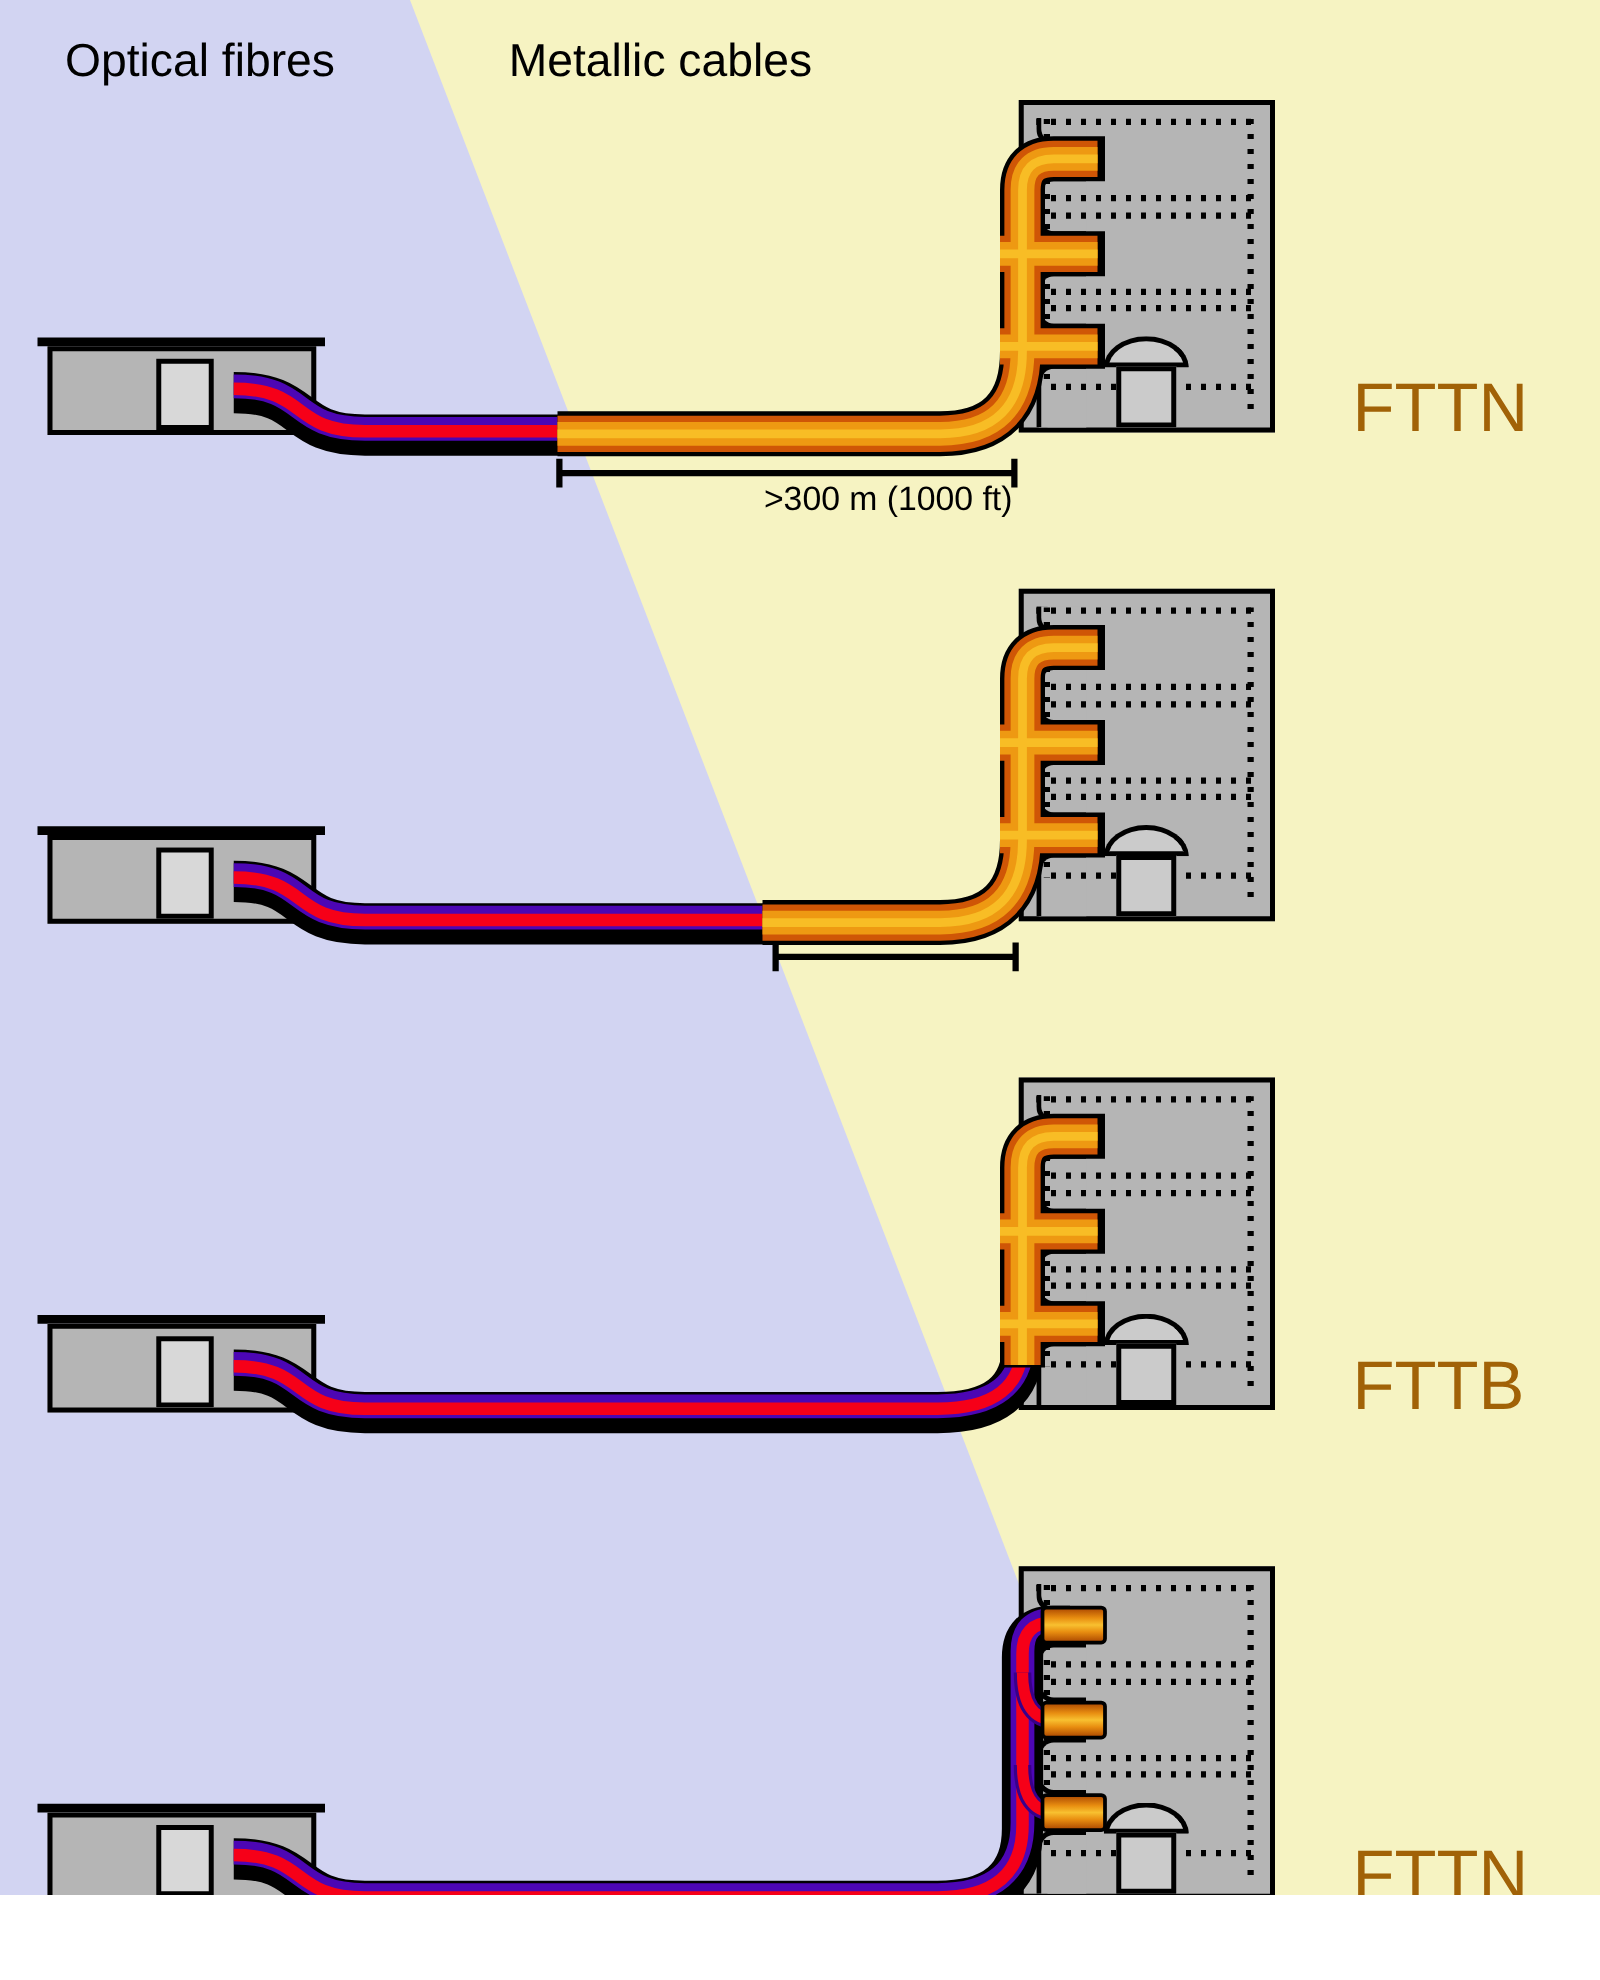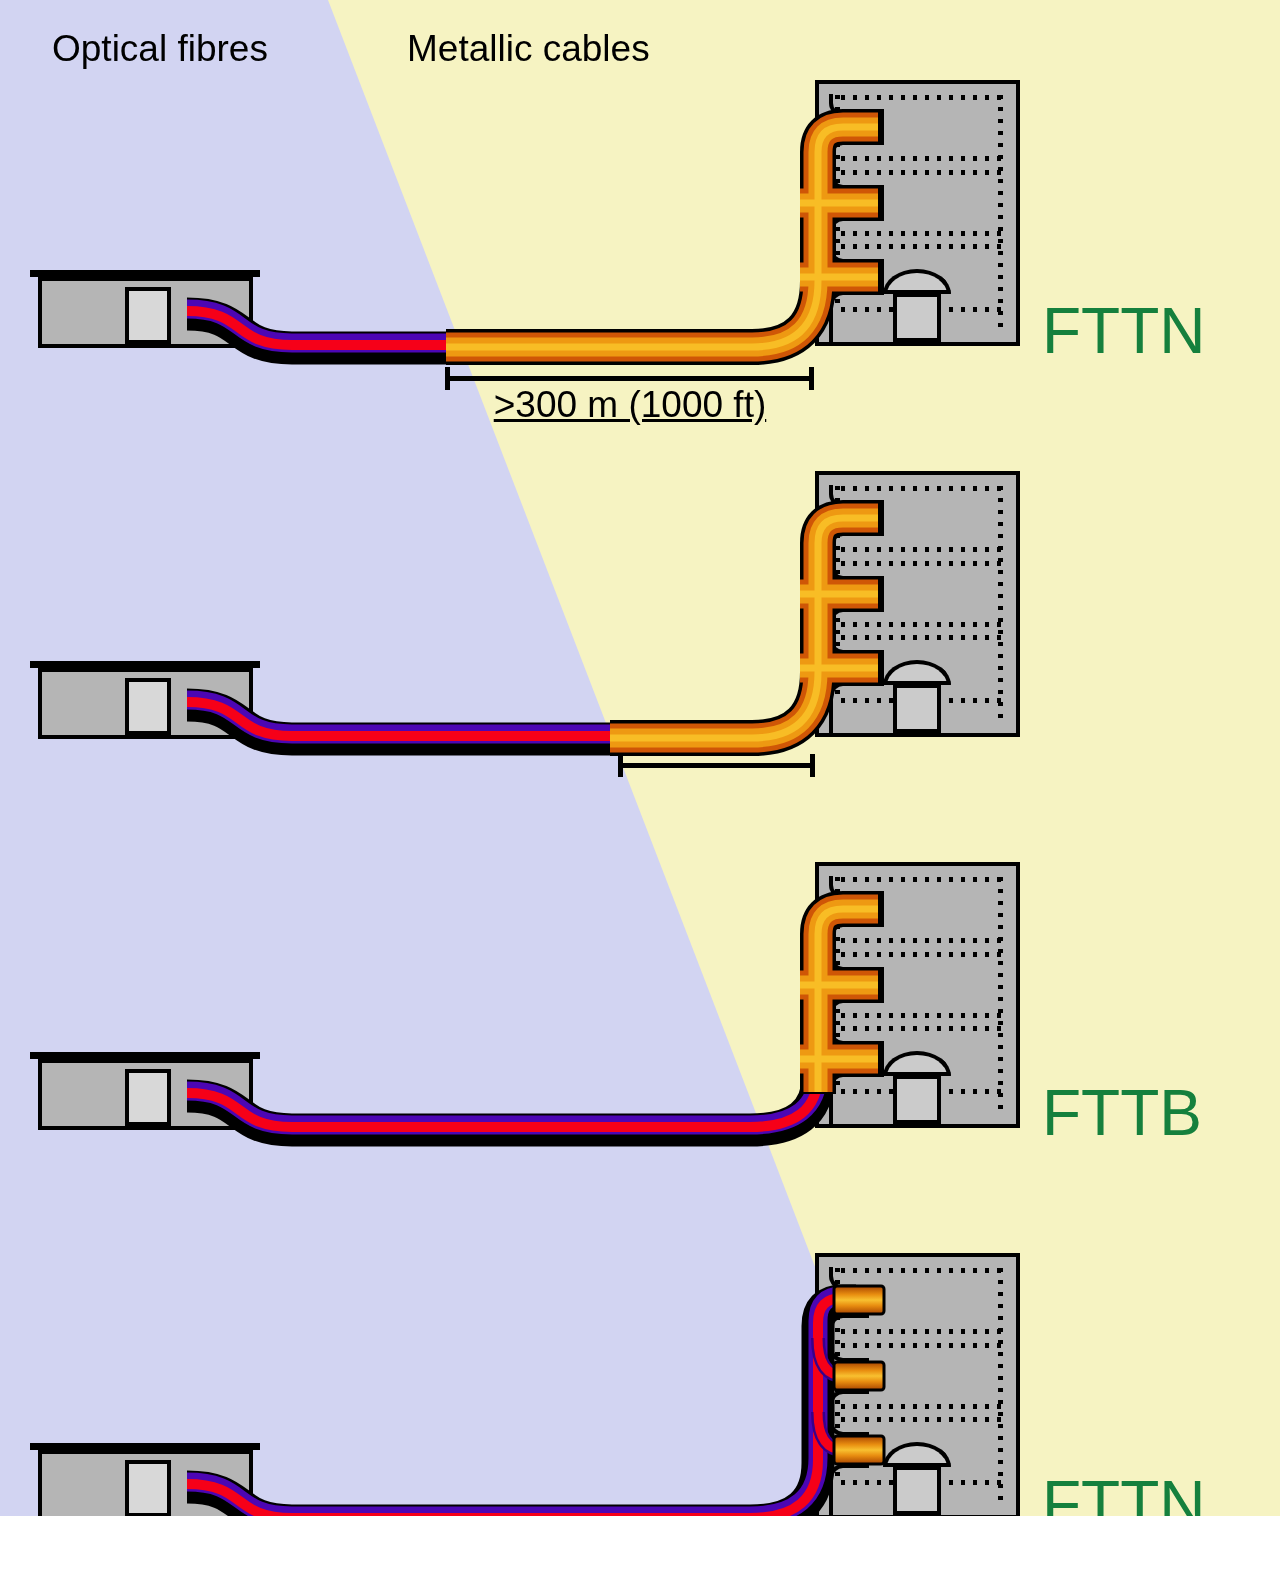--- a/index.html
+++ b/index.html
@@ -36,27 +36,27 @@
   .dc{position:absolute;width:5px;top:11px;
       background:repeating-linear-gradient(180deg,#000 0 4px,transparent 4px 12px);}
   .dc.left{left:16px;height:216px;}
   .dc.right{left:179px;height:238px;}
   .bdoor{position:absolute;left:74px;top:209px;width:48px;height:49px;
          box-sizing:border-box;background:#cbcbcb;border:4px solid #000;}
   .dome{position:absolute;left:64px;top:185px;width:68px;height:25px;
         box-sizing:border-box;background:#cbcbcb;border:4px solid #000;
         border-radius:34px 34px 0 0 / 25px 25px 0 0;}
 
-  .rowlabel{position:absolute;left:1042px;font-size:64px;line-height:1;color:#15803d;
+  .rowlabel{position:absolute;left:1082px;font-size:55px;line-height:1;color:#a16207;
             white-space:nowrap;}
 
   .mline{position:absolute;height:5px;background:#000;}
   .mtick{position:absolute;width:5px;height:23px;background:#000;}
-  .mtext{position:absolute;width:360px;text-align:center;font-size:37px;color:#000;
-         white-space:nowrap;text-decoration:underline;}
+  .mtext{position:absolute;width:360px;text-align:right;font-size:27px;color:#000;
+         white-space:nowrap;}
 
   #cables{position:absolute;left:0;top:0;pointer-events:none;}
 </style>
 </head>
 <body>
 
 <div id="stage">
 
   <div class="bg-left"></div>
 

